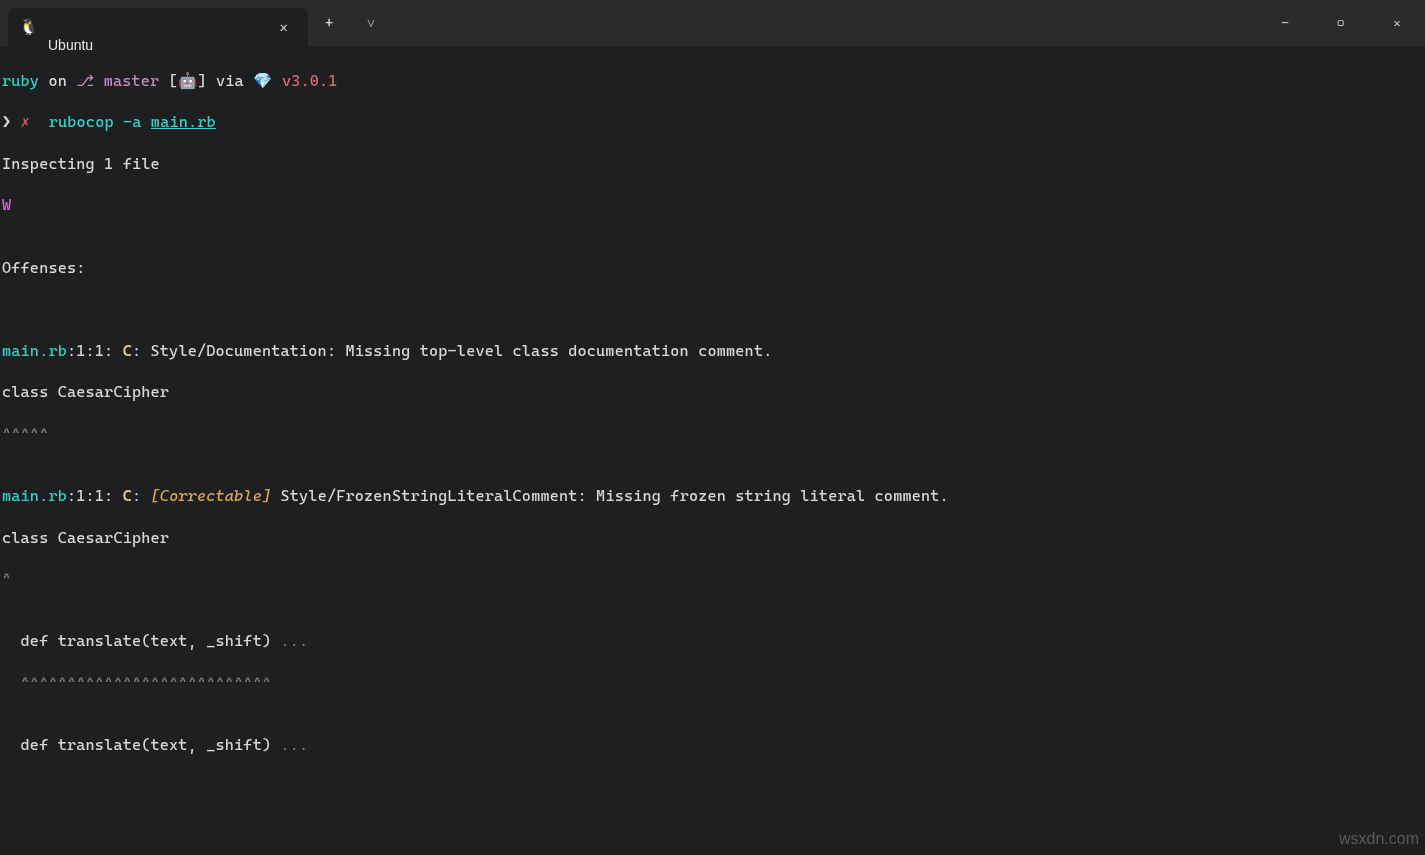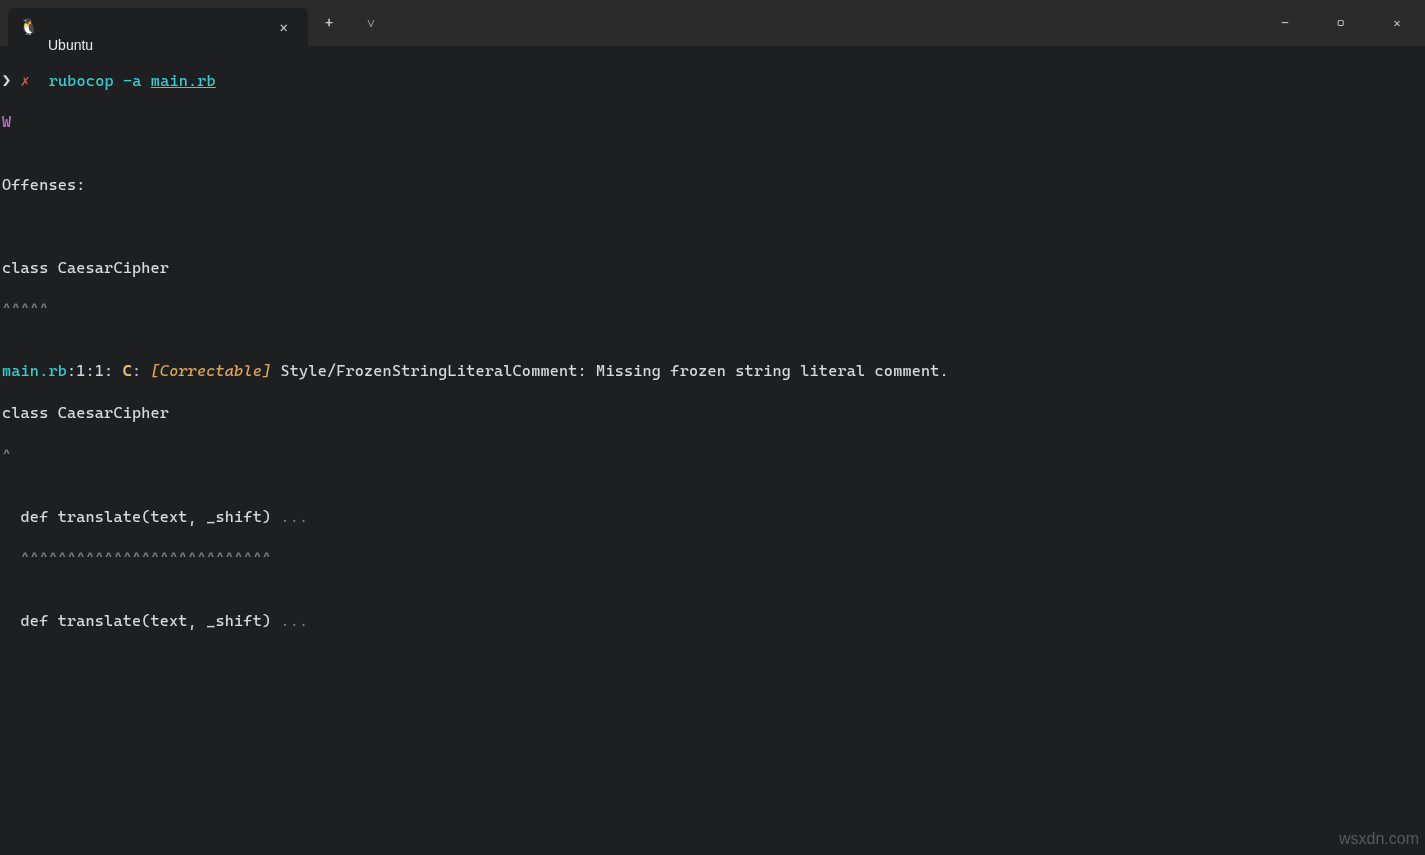--- a/index.html
+++ b/index.html
@@ -90,26 +90,29 @@
   <div class="newtab">+</div>
   <div class="dropdown">˅</div>
   <div class="win-controls">
     <div class="win-btn">—</div>
     <div class="win-btn">▢</div>
     <div class="win-btn close">✕</div>
   </div>
 </div>
 
 <div class="terminal">
+<div class="line"><span class="c-cyan">ruby</span><span class="c-white"> on </span><span class="c-purple">⎇</span><span class="c-purple"> master</span><span class="c-white"> [</span><span>🤖</span><span class="c-white">] </span><span class="c-white">via </span><span class="c-dia">💎</span><span class="c-red"> v3.0.1</span></div>
 <div class="line"><span class="c-white">❯</span><span> </span><span class="c-redx">✗</span><span>  </span><span class="c-cyan">rubocop</span><span class="c-cyan"> -a </span><span class="c-cyan-u">main.rb</span></div>
+<div class="line"><span class="c-white">Inspecting 1 file</span></div>
 <div class="line"><span class="c-mag2">W</span></div>
 <div class="line"></div>
 <div class="line"><span class="c-white">Offenses:</span></div>
 <div class="line"></div>
 
+<div class="line"><span class="c-cyan">main.rb</span><span class="c-white">:1:1: </span><span class="c-yellow-b">C</span><span class="c-white">: Style/Documentation: Missing top-level class documentation comment.</span></div>
 <div class="line"><span class="c-white">class CaesarCipher</span></div>
 <div class="line"><span class="c-gray">^^^^^</span></div>
 
 <div class="line"><span class="c-cyan">main.rb</span><span class="c-white">:1:1: </span><span class="c-yellow-b">C</span><span>: </span><span class="c-orange">[Correctable]</span><span class="c-white"> Style/FrozenStringLiteralComment: Missing frozen string literal comment.</span></div>
 <div class="line"><span class="c-white">class CaesarCipher</span></div>
 <div class="line"><span class="c-gray">^</span></div>
 
 <div class="line"><span class="c-white">  def translate(text, _shift) </span><span class="c-gray">...</span></div>
 <div class="line"><span class="c-gray">  ^^^^^^^^^^^^^^^^^^^^^^^^^^^</span></div>
 

